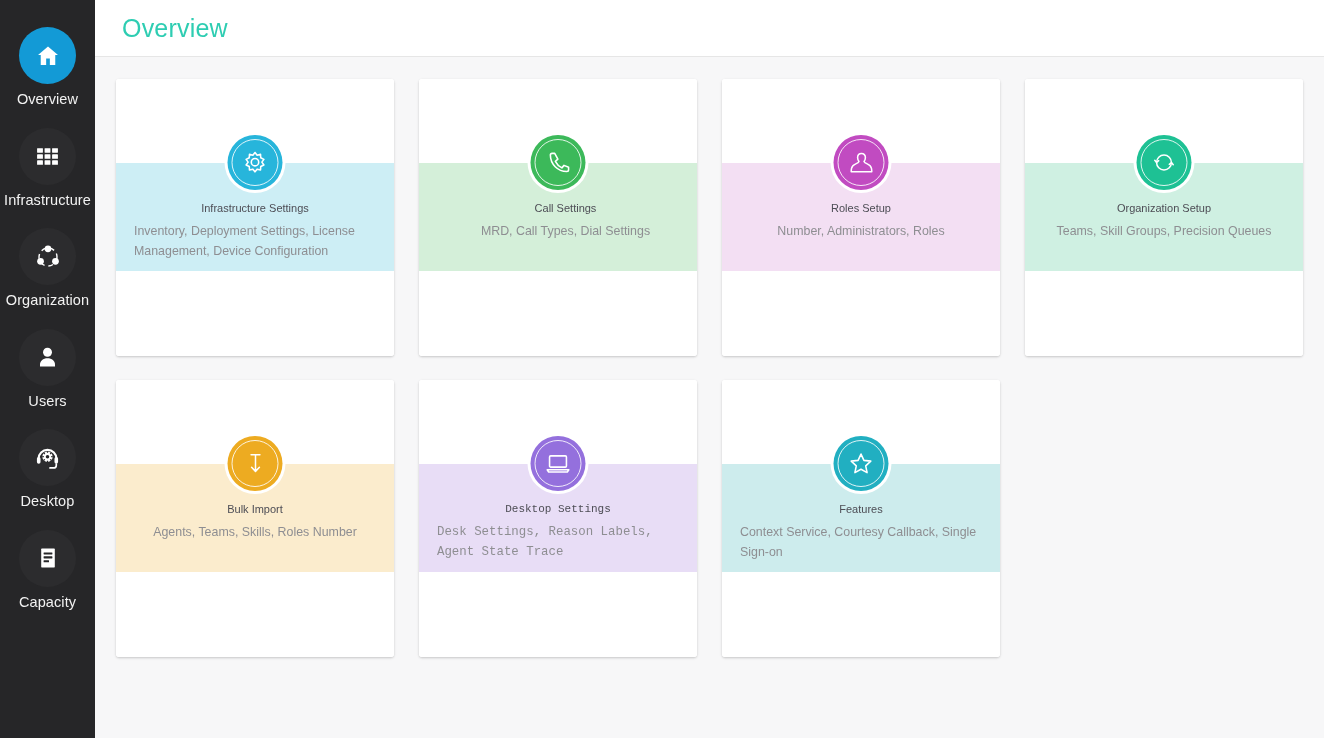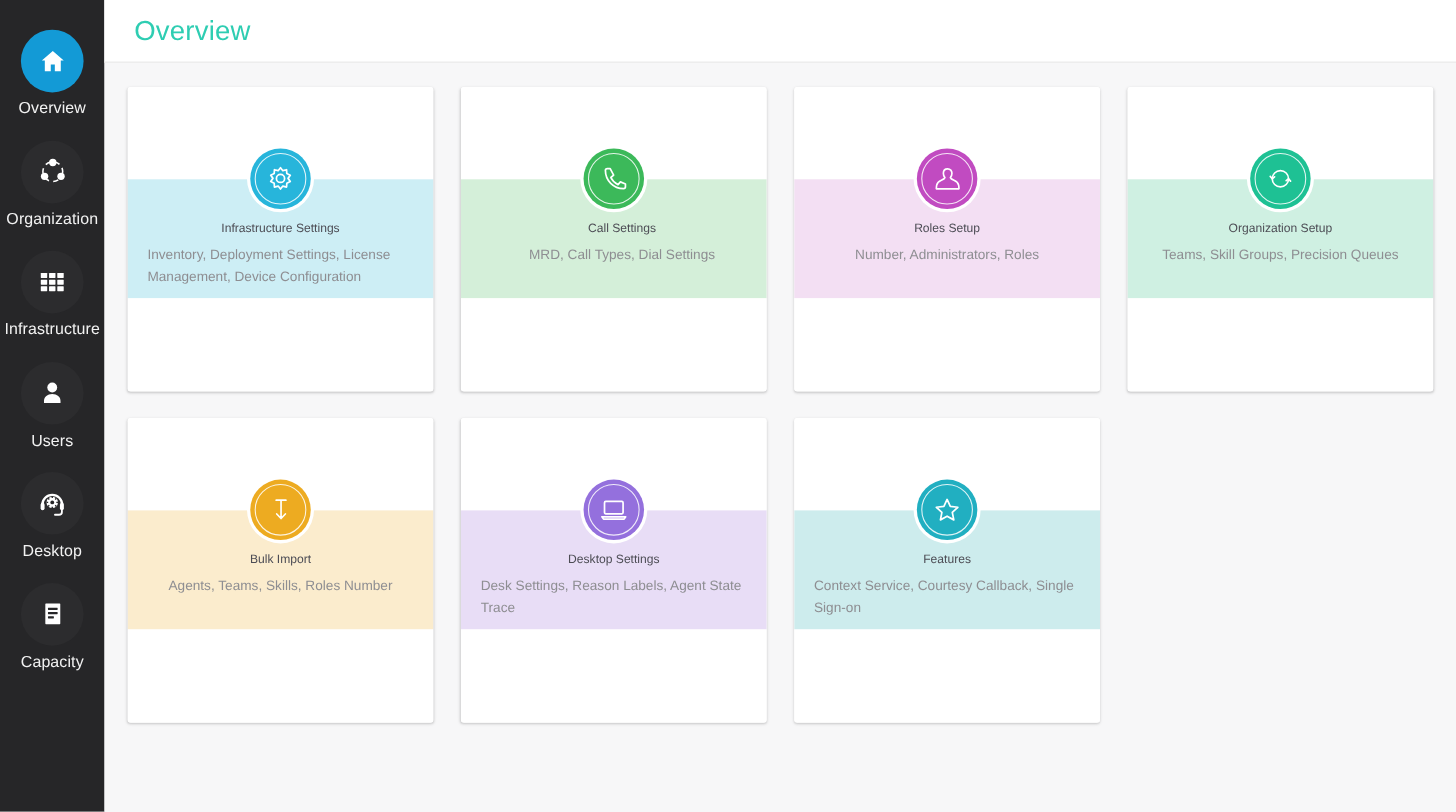--- a/index.html
+++ b/index.html
@@ -176,47 +176,47 @@
 <div class="app">
 
   <nav class="sidebar" id="sidebar">
       <div class="nav-item active">
         <div class="nav-circle">
           <svg width="26" height="26" viewBox="0 0 24 24" fill="#fff">
             <path d="M12 3.2 2.8 11h2.5v9.2h5V14.4h3.4v5.8h5V11h2.5z"></path>
           </svg>
         </div>
         <div class="nav-label">Overview</div>
-      </div>
-      <div class="nav-item">
-        <div class="nav-circle">
-          <svg width="26" height="26" viewBox="0 0 24 24">
-            <circle cx="12" cy="12" r="8.3" fill="none" stroke="#fff" stroke-width="1.3" stroke-dasharray="4.5 3.6"></circle>
-            <circle cx="12" cy="4.4" r="3.1" fill="#fff"></circle>
-            <circle cx="5.1" cy="16" r="3.1" fill="#fff"></circle>
-            <circle cx="18.9" cy="16" r="3.1" fill="#fff"></circle>
-          </svg>
-        </div>
-        <div class="nav-label">Organization</div>
       </div>
       <div class="nav-item">
         <div class="nav-circle">
           <svg width="25" height="25" viewBox="0 0 24 24" fill="#fff">
             <rect x="2" y="4" width="5.6" height="4.4" rx=".4"></rect>
             <rect x="9.2" y="4" width="5.6" height="4.4" rx=".4"></rect>
             <rect x="16.4" y="4" width="5.6" height="4.4" rx=".4"></rect>
             <rect x="2" y="9.8" width="5.6" height="4.4" rx=".4"></rect>
             <rect x="9.2" y="9.8" width="5.6" height="4.4" rx=".4"></rect>
             <rect x="16.4" y="9.8" width="5.6" height="4.4" rx=".4"></rect>
             <rect x="2" y="15.6" width="5.6" height="4.4" rx=".4"></rect>
             <rect x="9.2" y="15.6" width="5.6" height="4.4" rx=".4"></rect>
             <rect x="16.4" y="15.6" width="5.6" height="4.4" rx=".4"></rect>
           </svg>
         </div>
         <div class="nav-label">Infrastructure</div>
+      </div>
+      <div class="nav-item">
+        <div class="nav-circle">
+          <svg width="26" height="26" viewBox="0 0 24 24">
+            <circle cx="12" cy="12" r="8.3" fill="none" stroke="#fff" stroke-width="1.3" stroke-dasharray="4.5 3.6"></circle>
+            <circle cx="12" cy="4.4" r="3.1" fill="#fff"></circle>
+            <circle cx="5.1" cy="16" r="3.1" fill="#fff"></circle>
+            <circle cx="18.9" cy="16" r="3.1" fill="#fff"></circle>
+          </svg>
+        </div>
+        <div class="nav-label">Organization</div>
       </div>
       <div class="nav-item">
         <div class="nav-circle">
           <svg width="25" height="25" viewBox="0 0 24 24" fill="#fff">
             <circle cx="12" cy="7" r="4.3"></circle>
             <path d="M12 12.6c-4.2 0-7.2 2.6-7.2 5.9v2.1h14.4v-2.1c0-3.3-3-5.9-7.2-5.9z"></path>
           </svg>
         </div>
         <div class="nav-label">Users</div>
       </div>
@@ -330,21 +330,21 @@
                 </svg>
                 <span class="ring"></span>
               </div>
               <div class="card-title">Bulk Import</div>
               <div class="card-sub">Agents, Teams, Skills, Roles Number</div>
             </div>
             <div class="card-bottom"></div>
           </div>
           <div class="card">
             <div class="card-top"></div>
-            <div class="card-band" style="background: rgb(232, 221, 246);">
+            <div class="card-band" style="background: rgb(232, 221, 246); font-family: Liberation Mono, monospace;">
               <div class="card-icon" style="background: rgb(148, 112, 221);">
                 <svg width="27" height="27" viewBox="0 0 24 24" fill="none" stroke="#fff" stroke-width="1.4" stroke-linecap="round" stroke-linejoin="round">
                   <rect x="4.5" y="5.2" width="15" height="10" rx="1"></rect>
                   <path d="M2.4 17.6h19.2l-1.3 1.9H3.7z"></path>
                 </svg>
                 <span class="ring"></span>
               </div>
               <div class="card-title">Desktop Settings</div>
               <div class="card-sub">Desk Settings, Reason Labels, Agent State Trace</div>
             </div>

